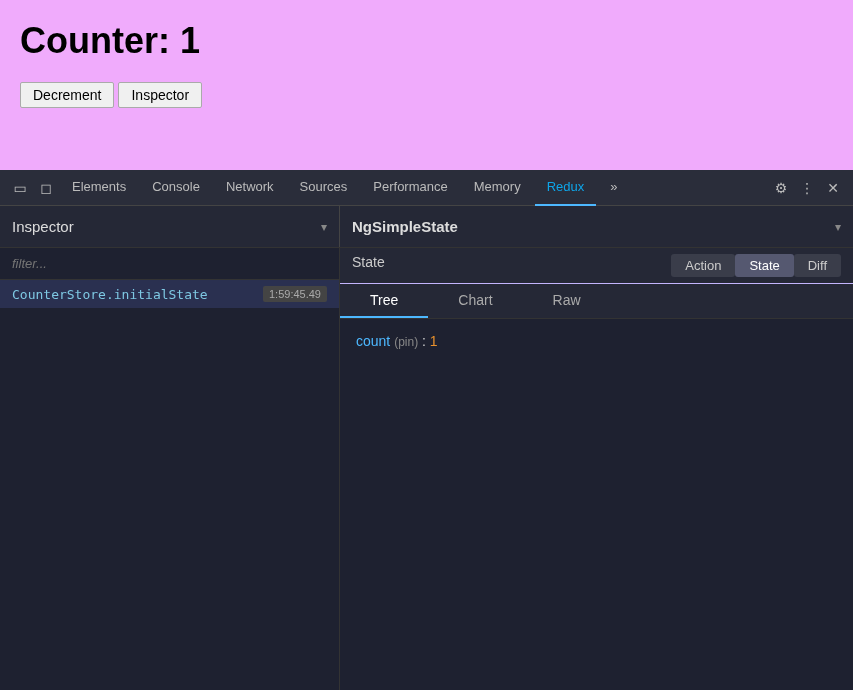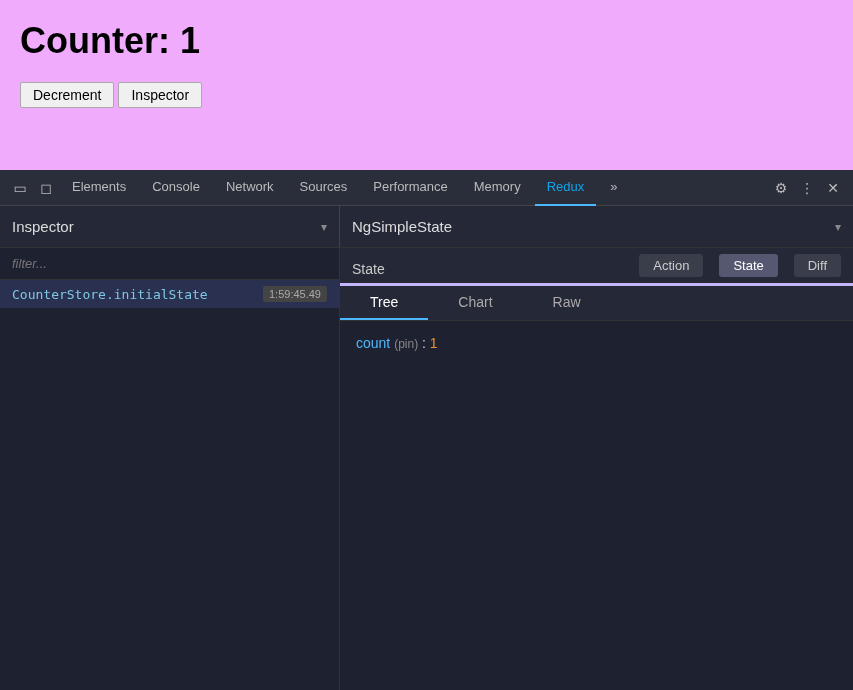--- a/index.html
+++ b/index.html
@@ -122,20 +122,21 @@
       flex: 1;
       display: flex;
       align-items: center;
       justify-content: space-between;
       padding: 0 12px;
       height: 100%;
     }
     .ng-simple-state-label {
       font-size: 15px;
       color: #ddd;
+      font-weight: bold;
     }
     .ng-simple-state-arrow {
       color: #888;
       font-size: 12px;
     }
 
     
     .devtools-main {
       display: flex;
       flex: 1;
@@ -191,25 +192,25 @@
     .right-panel {
       flex: 1;
       background: #1e2130;
       display: flex;
       flex-direction: column;
     }
 
     
     .state-bar {
       display: flex;
-      align-items: flex-end;
+      align-items: flex-start;
       padding: 6px 12px;
       background: #252836;
-      border-bottom: 3px solid #c4b5fd;
-      gap: 16px;
+      border-bottom: 1px solid #c4b5fd;
+      gap: 0;
     }
     .state-label {
       color: #ccc;
       font-size: 14px;
       flex: 1;
     }
     .state-btn {
       padding: 4px 14px;
       background: #3a3d4a;
       border: none;

